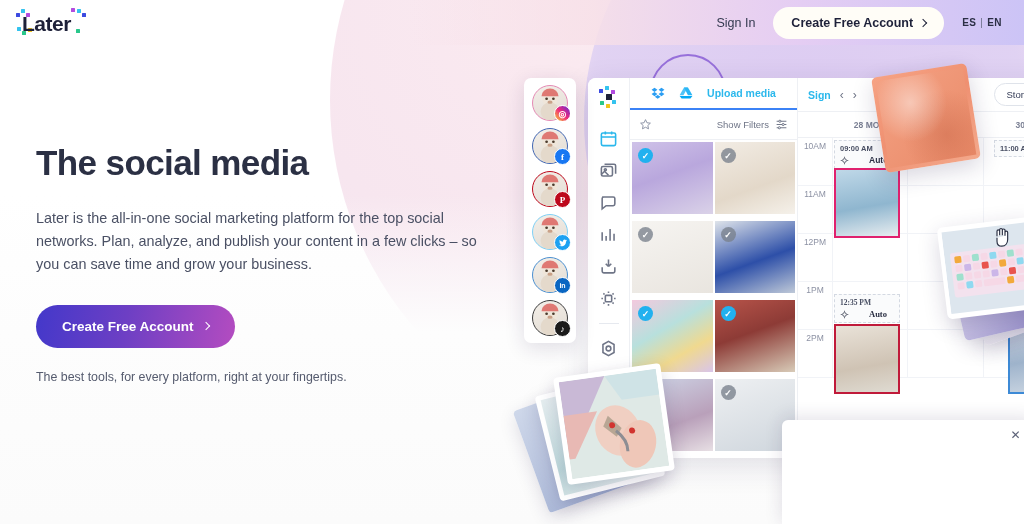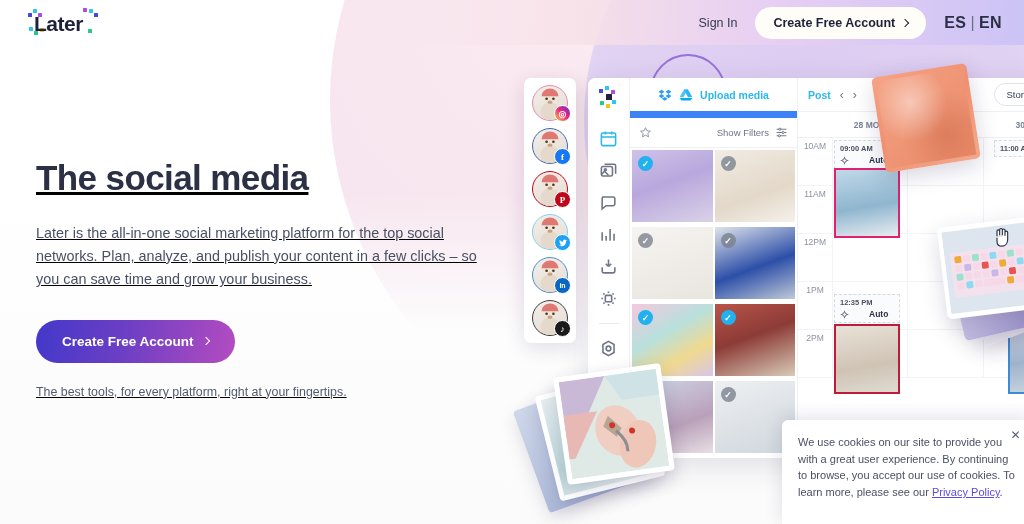--- a/index.html
+++ b/index.html
@@ -46,21 +46,21 @@
     position: absolute; top: 0; left: 0; right: 0; height: 45px;
     z-index: 40;
     display: flex; align-items: center;
     background: linear-gradient(90deg,
         rgba(255,255,255,0) 0%,
         rgba(255,255,255,0) 40%,
         rgba(247,224,232,.85) 58%,
         rgba(229,205,243,.95) 78%,
         rgba(204,196,246,1) 100%);
   }
-  .logo { margin-left: 28px; position: relative; width: 78px; height: 30px; }
+  .logo { margin-left: 16px; position: relative; width: 78px; height: 30px; }
   .logo-word {
     position: absolute; left: 6px; top: 4px;
     font-size: 21px; font-weight: 700; letter-spacing: -.5px;
     color: #1e2139; font-family: "Liberation Sans", sans-serif;
   }
   .px { position: absolute; width: 4px; height: 4px; border-radius: .5px; }
 
   .nav { display: flex; align-items: center; gap: 22px; margin-left: 36px; }
   .nav-item {
     display: flex; align-items: center; gap: 5px;
@@ -81,26 +81,26 @@
     font-size: 12.5px; font-weight: 700;
     padding: 9px 18px; border-radius: 20px;
     display: flex; align-items: center; gap: 7px;
     cursor: pointer; border: none;
     font-family: "Liberation Sans", sans-serif;
   }
   .arrow-r {
     width: 6px; height: 6px; border-top: 1.4px solid #1e2139;
     border-right: 1.4px solid #1e2139; transform: rotate(45deg);
   }
-  .lang { font-size: 16px; font-weight: 700; color: #2b2f45; letter-spacing: .4px; }
+  .lang { font-size: 10px; font-weight: 700; color: #2b2f45; letter-spacing: .4px; }
   .lang span { cursor: pointer; }
   .lang .sep { color: #6c7089; font-weight: 400; margin: 0 4px; }
 
   
-  .hero { position: absolute; left: 36px; top: 155px; width: 470px; z-index: 20; text-decoration: underline; }
+  .hero { position: absolute; left: 36px; top: 140px; width: 470px; z-index: 20; }
   .hero h1 {
     font-size: 35px; line-height: 1.33; font-weight: 700;
     color: #2b3044; letter-spacing: -.6px;
   }
   .hero p.sub {
     margin-top: 20px; font-size: 14.4px; line-height: 1.62; color: #4a5064;
     width: 445px;
   }
   .hero-cta {
     margin-top: 28px;
@@ -128,22 +128,22 @@
     width: 42px; background: #fff; border-right: 1px solid #eef0f4;
     display: flex; flex-direction: column; align-items: center; padding-top: 8px; gap: 13px;
   }
   .rail-logo { width: 24px; height: 24px; position: relative; margin-bottom: 6px; }
   .rail-ico { width: 19px; height: 19px; color: #6f7587; cursor: pointer; }
   .rail-ico.active { color: #2bb8ec; }
   .rail-div { width: 20px; height: 1px; background: #e6e9ef; margin: 2px 0; }
 
   .panel { width: 168px; border-right: 1px solid #eef0f4; display: flex; flex-direction: column; }
   .upload-row {
-    height: 40px; display: flex; align-items: center; justify-content: center; gap: 7px;
-    border-bottom: 7px solid #3b82f6;
+    height: 32px; display: flex; align-items: center; justify-content: center; gap: 14px;
+    border-bottom: 2px solid #3b82f6;
   }
   .upload-txt { font-size: 10.5px; font-weight: 700; color: #2bb8ec; cursor: pointer; }
   .textpost-row { padding: 7px 8px; border-bottom: 1px solid #eef0f4; }
   .textpost {
     display: flex; align-items: center; height: 26px;
     border: 1px solid #dfe3ea; border-radius: 3px; overflow: hidden; background: #fff;
   }
   .tp-ico { width: 13px; height: 13px; margin: 0 6px; flex: none; }
   .tp-label { font-size: 9px; font-weight: 700; color: #39405a; flex: 1; }
   .tp-handle {
@@ -423,21 +423,21 @@
         <span class="check off">✓</span>
       </div>
       <div class="cell" style="background:linear-gradient(160deg,#eef0f2,#cfd6dd);">
         <span class="check off">✓</span>
       </div>
     </div>
   </div>
 
   <div class="cal">
     <div class="cal-top">
-      <span class="today">Post</span>
+      <span class="today">Sign</span>
       <span class="navchev">‹</span>
       <span class="navchev">›</span>
       <span class="cal-date">'2</span>
       <button class="stories-btn">Stories</button>
     </div>
 
     <div class="cal-days">
       <div class="day-col">28 MON</div>
       <div class="day-col">29 TUE</div>
       <div class="day-col">30</div>
@@ -488,21 +488,21 @@
       <div class="ev-thumb" style="left:36px; top:30px; background:linear-gradient(170deg,#bfd8e8,#8fb6cf 55%,#e8edf0);"></div>
 
       <div class="ev" style="left:196px; top:2px; width:62px;">
         <div class="ev-time">11:00 A</div>
       </div>
 
       <div class="ev" style="right:-6px; top:86px; width:62px;">
         <div class="ev-time">10:50 AM</div>
       </div>
 
-      <div class="ev" style="left:36px; top:156px;">
+      <div class="ev" style="left:36px; top:156px;font-family:Liberation Serif, serif;">
         <div class="ev-time">12:35 PM</div>
         <div class="ev-auto">
           <svg width="9" height="9" viewBox="0 0 24 24" fill="none" stroke="#2b3044" stroke-width="2">
             <circle cx="12" cy="12" r="5"></circle>
               <path d="M12 2v3M12 19v3M2 12h3M19 12h3"></path>
           </svg>
           <span>Auto</span>
         </div>
       </div>
       <div class="ev-thumb red" style="left:36px; top:186px; background:linear-gradient(170deg,#e9e2d8,#cfc3b4 60%,#dfdbd2);"></div>
@@ -672,14 +672,13 @@
       <path d="M44 40l12 14-6 8-12-12z" fill="#b8a694"></path>
       <circle cx="47" cy="50" r="3" fill="#d1342f"></circle>
       <circle cx="66" cy="58" r="3" fill="#d1342f"></circle>
       <path d="M50 56c6 6 10 14 9 22" stroke="#8d8d93" stroke-width="3" fill="none"></path>
     </svg>
   </div>
 </div>
 
 <div class="cookie">
   <span class="cookie-close">✕</span>
-  <p><span>We use cookies on our site to provide you with a great user experience. By continuing to browse, you accept our use of cookies. To learn more, please see our </span><a href="#">Privacy Policy</a><span>.</span></p>
 </div>
 
 </body></html>

